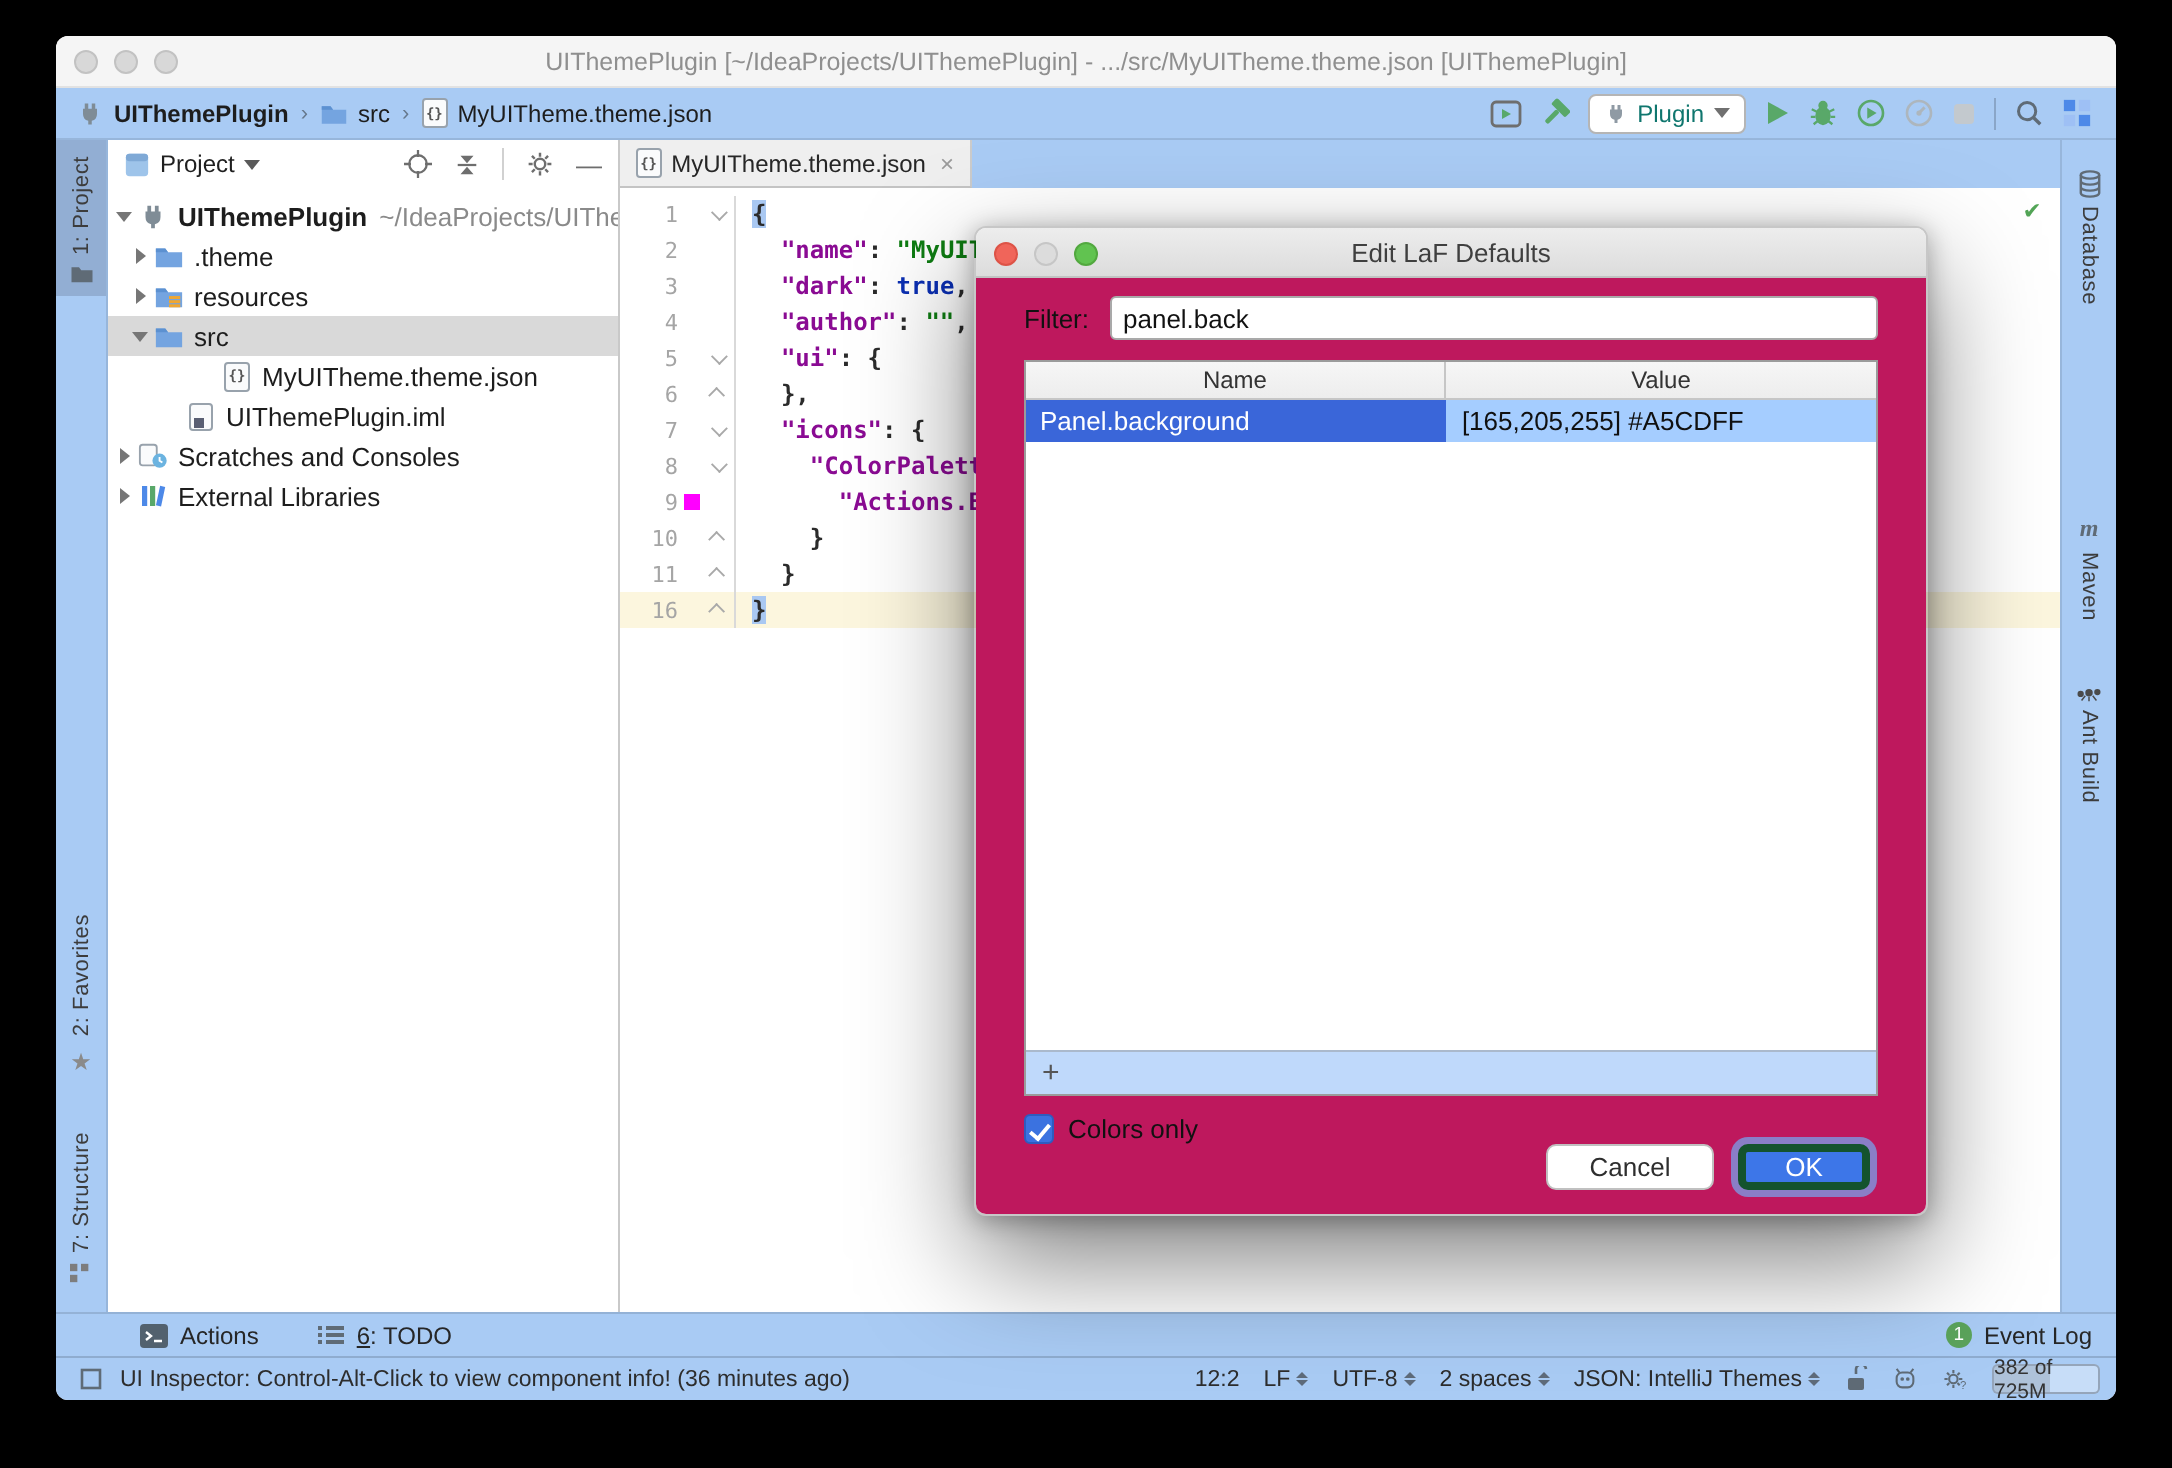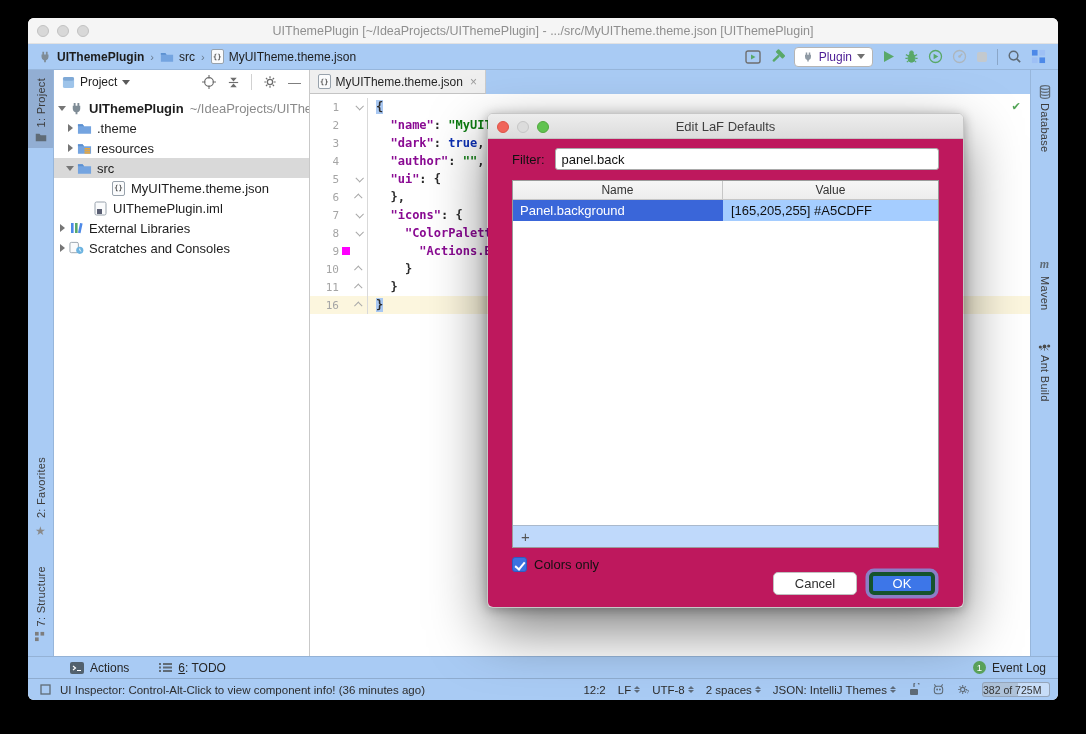--- a/index.html
+++ b/index.html
@@ -20,21 +20,21 @@
   .l-green { background:#61c350; border:1px solid #52a83f; }
   .titletext { font-size:12.5px; color:#8f8f8f; white-space:nowrap; overflow:hidden; }
 
   .navbar { height:26px; background:#a9cbf4; border-bottom:1px solid rgba(0,0,0,.10);
             display:flex; align-items:center; padding:0 12px 0 10px; flex:none; }
   .crumbs { display:flex; align-items:center; gap:5px; font-size:12px; color:#1d1d1d; }
   .crumb-sep { color:#66788c; font-size:11px; padding:0 1px; }
   .bold { font-weight:bold; }
   .nav-right { margin-left:auto; display:flex; align-items:center; gap:9px; }
   .pill { background:#fff; border:1px solid #b5b5b5; border-radius:4px; height:20px;
-          display:flex; align-items:center; gap:5px; padding:0 7px; font-size:12px; color:#4c1d95; }
+          display:flex; align-items:center; gap:5px; padding:0 7px; font-size:12px; color:#0f766e; }
   .caret-down { width:0; height:0; border-left:4px solid transparent; border-right:4px solid transparent; border-top:5px solid #707070; }
   .vdiv { width:1px; height:16px; background:rgba(0,0,0,.18); }
 
   .main { flex:1; display:flex; min-height:0; }
   .stripe { background:#a9cbf4; flex:none; position:relative; }
   .stripe-left { width:26px; border-right:1px solid rgba(0,0,0,.10); display:flex; flex-direction:column; }
   .stripe-right { width:28px; border-left:1px solid rgba(0,0,0,.10); display:flex; flex-direction:column; align-items:center; }
   .vlabel-left { writing-mode:vertical-lr; transform:rotate(180deg); font-size:11px; color:#3c3c3c; letter-spacing:.3px; }
   .vlabel-right { writing-mode:vertical-rl; font-size:11px; color:#3c3c3c; letter-spacing:.3px; }
   .stripe-btn-left { display:flex; flex-direction:column; align-items:center; gap:5px; padding:8px 0 6px; }
@@ -85,22 +85,22 @@
   .toolbar-bottom { height:22px; background:#a9cbf4; border-top:1px solid rgba(0,0,0,.12);
                     display:flex; align-items:center; font-size:12px; color:#262626; padding:0 12px; flex:none; gap:8px; }
   .tw-item { display:flex; align-items:center; gap:6px; }
   .statusbar { height:22px; background:#a9cbf4; border-top:1px solid rgba(0,0,0,.15);
                display:flex; align-items:center; font-size:11.5px; color:#2d2d2d; padding:0 8px; flex:none; }
   .sb-right { margin-left:auto; display:flex; align-items:center; gap:12px; }
   .combo { display:flex; align-items:center; gap:3px; }
   .ud { display:inline-flex; flex-direction:column; gap:1px; }
   .ud i { display:block; width:0; height:0; border-left:3px solid transparent; border-right:3px solid transparent; }
   .ud .u { border-bottom:3.5px solid #5e6b7a; } .ud .d { border-top:3.5px solid #5e6b7a; }
-  .mem { width:68px; height:15px; border:1px solid rgba(0,0,0,.25); border-radius:3px; position:relative;
-         background:rgba(255,255,255,.35); display:flex; align-items:center; justify-content:flex-start; font-size:10.5px; color:#333; }
+  .mem { width:54px; height:15px; border:1px solid rgba(0,0,0,.25); border-radius:3px; position:relative;
+         background:rgba(255,255,255,.35); display:flex; align-items:center; justify-content:flex-end; font-size:10.5px; color:#333; }
   .mem .fill { position:absolute; left:0; top:0; bottom:0; width:53%; background:rgba(0,0,0,.12); border-radius:2px 0 0 2px; }
   .mem span { position:relative; }
   .badge { width:13px; height:13px; border-radius:50%; background:#5ba35b; color:#fff; font-size:9.5px;
            display:flex; align-items:center; justify-content:center; }
 
   
   .dialog { position:absolute; left:487px; top:113px; width:477px; height:495px; border-radius:6px; overflow:hidden;
             box-shadow:0 22px 55px rgba(0,0,0,.5), 0 2px 12px rgba(0,0,0,.3); border:1px solid rgba(0,0,0,.22);
             display:flex; flex-direction:column; }
   .dlg-title { height:25px; background:linear-gradient(#ededed,#dcdcdc); border-bottom:1px solid #c2c2c2;
@@ -379,40 +379,40 @@
                   <rect x="3" y="8" width="5" height="5" fill="#5a5f73"></rect>
                 </svg>
               </span>
               <span>UIThemePlugin.iml</span>
             </div>
             <div class="trow" style="padding-left: 2px;">
               <span class="chev">
                 <span class="chev-closed"></span>
               </span>
               <span class="tic">
+                <svg width="15" height="14" viewBox="0 0 16 14">
+                  <rect x="1" y="1" width="9" height="11" rx="1.5" fill="#fafbfc" stroke="#98a2ac"></rect>
+                  <circle cx="11.5" cy="9.5" r="3.8" fill="#6bb3e0"></circle>
+                  <path d="M11.5 7.5v2l1.5 1" stroke="#fff" stroke-width="1" fill="none"></path>
+                </svg>
+              </span>
+              <span>Scratches and Consoles</span>
+            </div>
+            <div class="trow" style="padding-left: 2px;">
+              <span class="chev">
+                <span class="chev-closed"></span>
+              </span>
+              <span class="tic">
                 <svg width="14" height="14" viewBox="0 0 14 14">
                   <rect x="1" y="2" width="2.6" height="10" fill="#4d89e8"></rect>
                   <rect x="5" y="2" width="2.6" height="10" fill="#59a869"></rect>
                   <rect x="9" y="2" width="2.6" height="10" transform="rotate(12 10 7)" fill="#4d89e8"></rect>
                 </svg>
               </span>
               <span>External Libraries</span>
-            </div>
-            <div class="trow" style="padding-left: 2px;">
-              <span class="chev">
-                <span class="chev-closed"></span>
-              </span>
-              <span class="tic">
-                <svg width="15" height="14" viewBox="0 0 16 14">
-                  <rect x="1" y="1" width="9" height="11" rx="1.5" fill="#fafbfc" stroke="#98a2ac"></rect>
-                  <circle cx="11.5" cy="9.5" r="3.8" fill="#6bb3e0"></circle>
-                  <path d="M11.5 7.5v2l1.5 1" stroke="#fff" stroke-width="1" fill="none"></path>
-                </svg>
-              </span>
-              <span>Scratches and Consoles</span>
             </div>
           </div>
       </div>
 
       <div class="editor">
         <div class="tabstrip">
           <div class="tab">
             <span class="ujson">{}</span>
             <span>MyUITheme.theme.json</span>
             <span class="tab-close">×</span>

